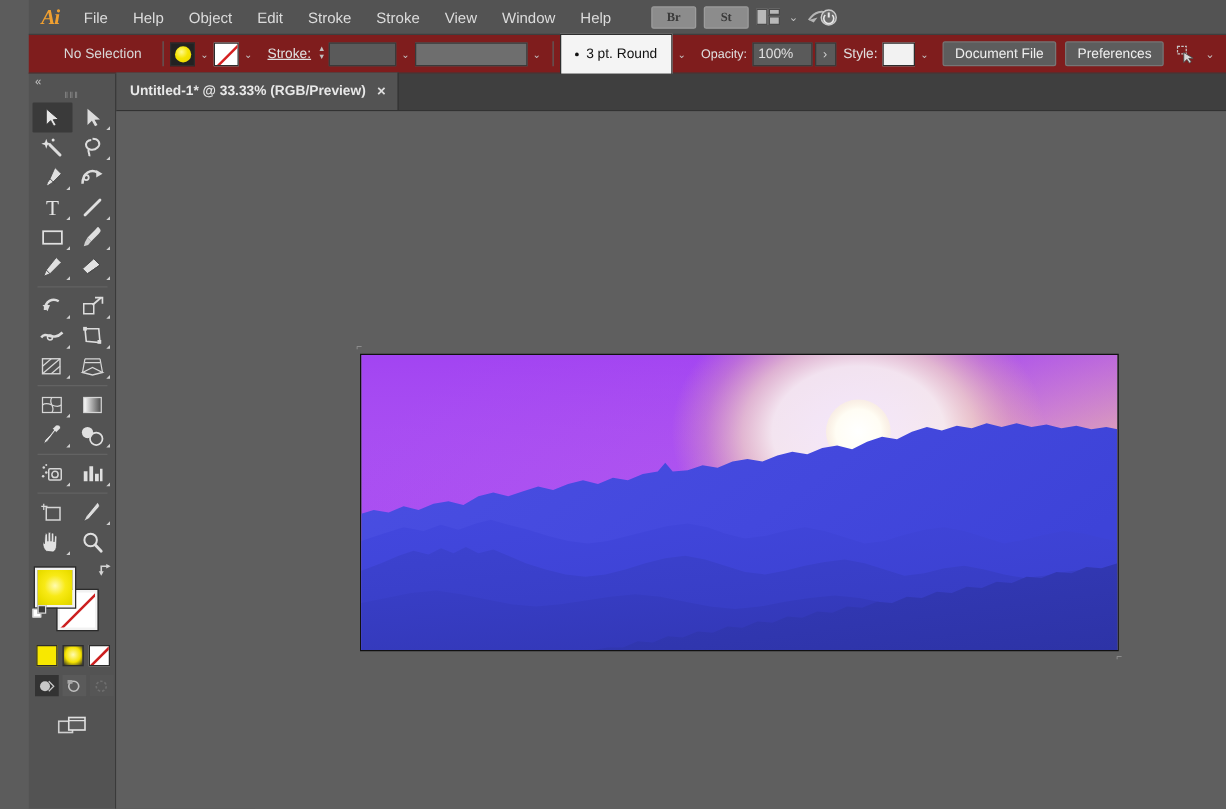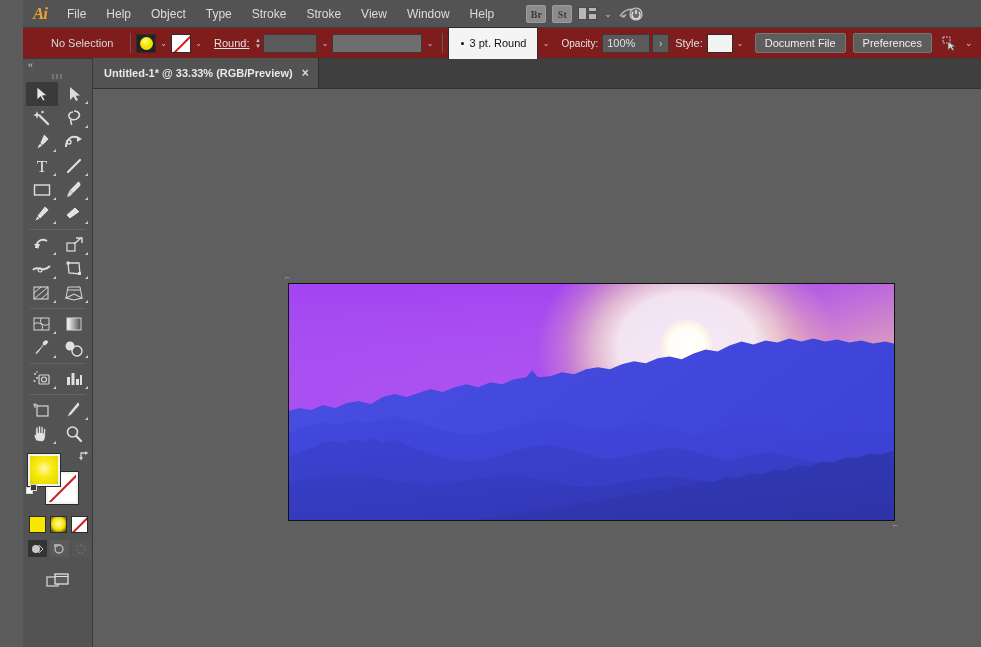--- a/index.html
+++ b/index.html
@@ -28,21 +28,21 @@
     font-size: 17px; font-weight: bold; font-style: italic;
     color: #f0a030;
     letter-spacing: -1px;
   }
   .menu-item {
     padding: 0 10px; height: 28px; line-height: 28px;
     font-size: 12px; color: #dcdcdc; cursor: default; white-space: nowrap;
   }
   .menubar-right { margin-left: 22px; display: flex; align-items: center; gap: 6px; }
   .sq-btn {
-    width: 20px; height: 18px; background: #8c8c8c; color: #3a3a3a;
+    width: 36px; height: 18px; background: #8c8c8c; color: #3a3a3a;
     border: 1px solid #9c9c9c; border-radius: 2px;
     font-size: 10px; font-weight: bold; text-align: center; line-height: 17px;
     font-family: "Liberation Serif", serif;
   }
   .arrange-ico { width: 20px; height: 14px; position: relative; }
   .arrange-ico i {
     position: absolute; background: #b8b8b8; border: 1px solid #4a4a4a; display: block;
   }
   .chev { font-size: 9px; color: #c8c8c8; }
   .power-ico { width: 26px; height: 18px; position: relative; color: #b0b0b0; }
@@ -214,21 +214,21 @@
 <body>
 
 <div class="app">
 
   <div class="menubar">
     <div class="ai-logo">Ai</div>
 
     <div class="menu-item">File</div>
     <div class="menu-item">Help</div>
     <div class="menu-item">Object</div>
-    <div class="menu-item">Type</div>
+    <div class="menu-item">Edit</div>
     <div class="menu-item">Stroke</div>
     <div class="menu-item">Stroke</div>
     <div class="menu-item">View</div>
     <div class="menu-item">Window</div>
     <div class="menu-item">Help</div>
 
     <div class="menubar-right">
       <div class="sq-btn">Br</div>
       <div class="sq-btn">St</div>
       <div class="arrange-ico">
@@ -254,21 +254,21 @@
     <div class="vdiv"></div>
 
     <div class="swatch-box swatch-fill">
       <div class="fill-dot"></div>
     </div>
     <div class="mini-chev">⌄</div>
 
     <div class="swatch-box none-slash"></div>
     <div class="mini-chev">⌄</div>
 
-    <div class="stroke-label">Round:</div>
+    <div class="stroke-label">Stroke:</div>
     <div class="stepper">
       <span>▲</span>
       <span>▼</span>
     </div>
     <div class="field field-w1"></div>
     <div class="mini-chev">⌄</div>
 
     <div class="field field-wide"></div>
     <div class="mini-chev">⌄</div>
 

